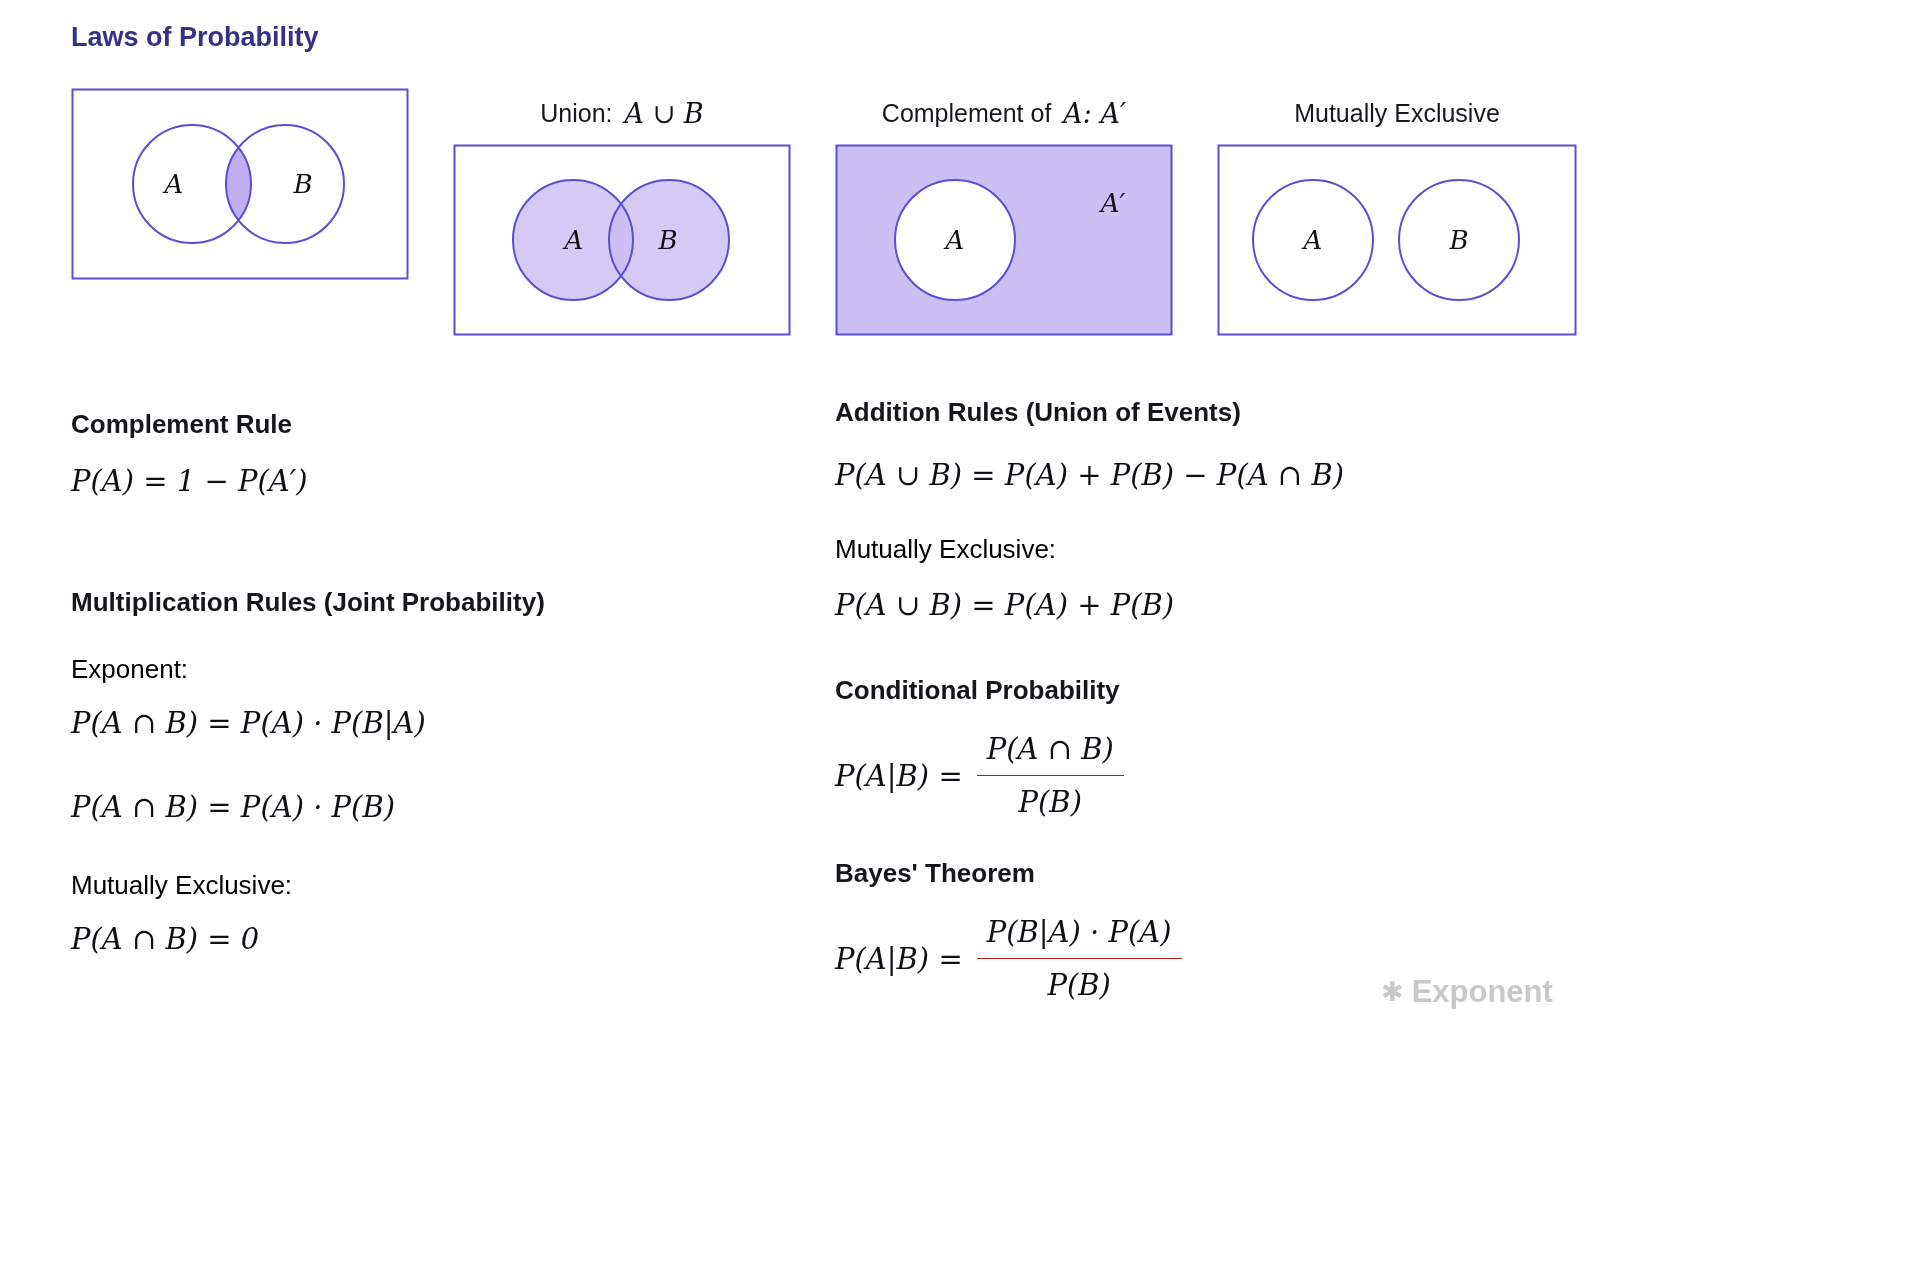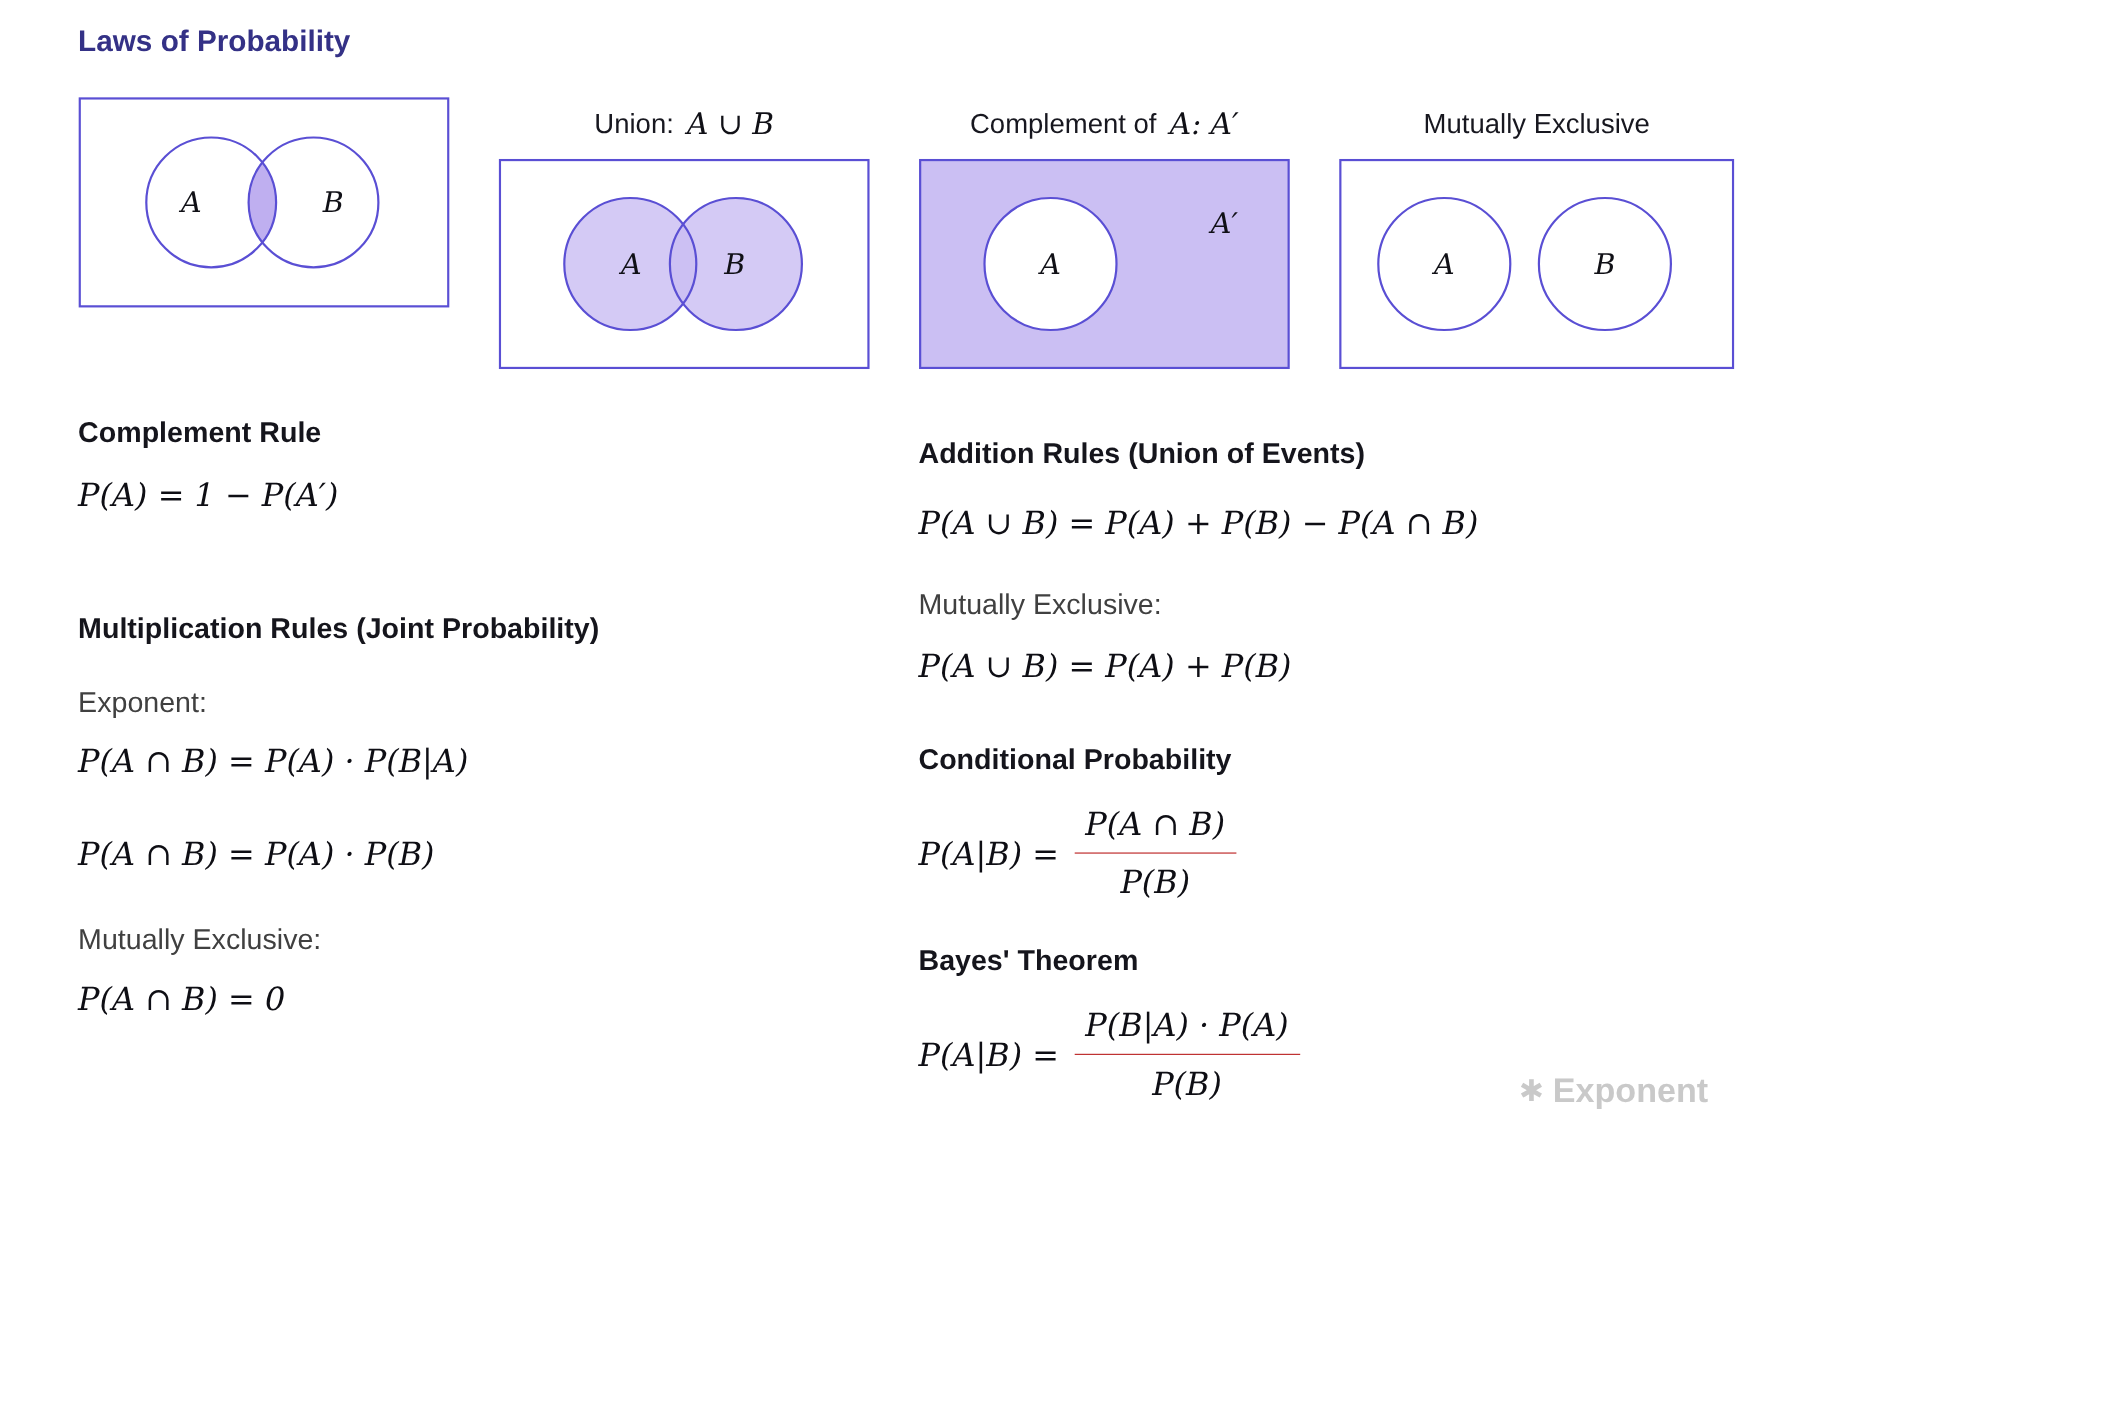--- a/index.html
+++ b/index.html
@@ -53,31 +53,31 @@
     fill: #101016;
   }
   .sec-heading {
     font-size: 26px;
     font-weight: 700;
     color: #15151c;
     line-height: 32px;
   }
   .plain-label {
     font-size: 26px;
-    color: #404040;
+    color: #000000;
     line-height: 30px;
   }
   .formula {
     font-family: "DejaVu Serif", serif;
     font-style: italic;
     font-size: 29px;
     color: #0e0e14;
     line-height: 38px;
   }
-  .col-left  { position: absolute; left: 42px;  top: 377px; width: 730px; }
+  .col-left  { position: absolute; left: 42px;  top: 408px; width: 730px; }
   .col-right { position: absolute; left: 806px; top: 396px; width: 780px; }
   .frac-row { display: flex; align-items: center; gap: 14px; }
   .frac { display: inline-flex; flex-direction: column; }
   .frac .num { text-align: left; padding: 0 10px 7px; border-bottom: 1px solid #b91c1c; }
   .frac .den { text-align: center; padding: 7px 10px 0; }
   .watermark {
     position: absolute;
     left: 1352px;
     top: 974px;
     display: flex;

